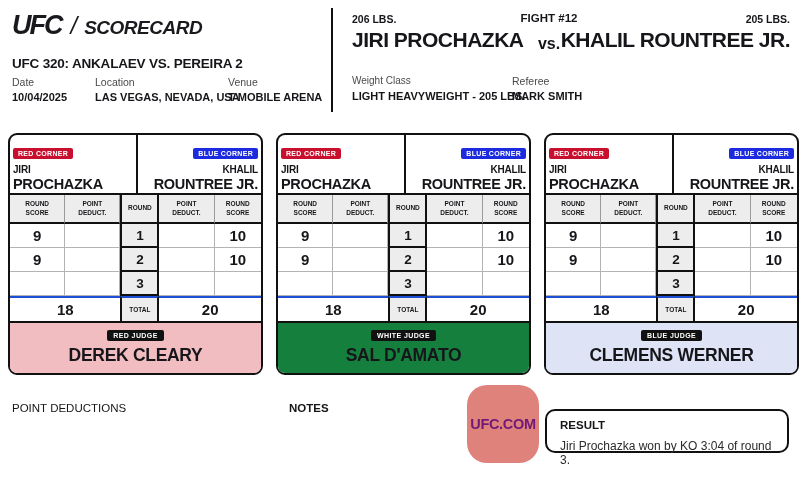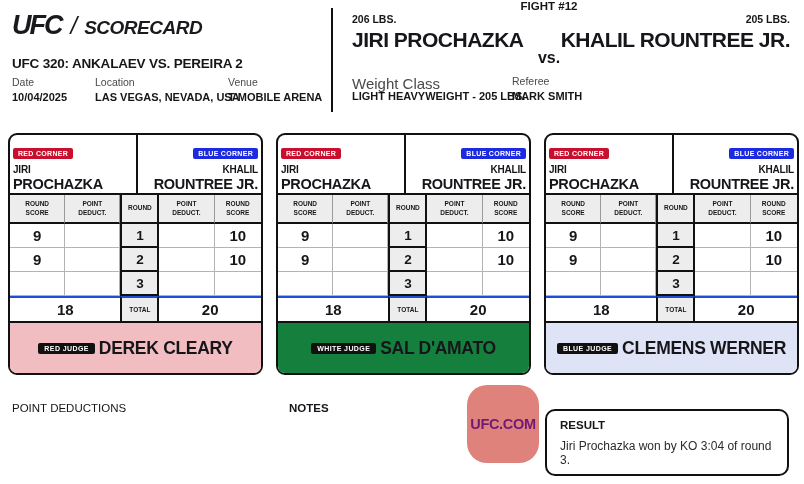--- a/index.html
+++ b/index.html
@@ -15,25 +15,25 @@
 
   .event-title { position:absolute; left:12px; top:56px; font-size:13.5px; font-weight:bold; letter-spacing:-0.2px; }
   .meta-item { position:absolute; top:76px; }
   .meta-label { font-size:10.5px; color:#4a4a4a; }
   .meta-value { font-size:11px; font-weight:bold; margin-top:3px; }
   .m0 { left:12px; } .m1 { left:95px; } .m2 { left:228px; }
   .hdr-divider { position:absolute; left:331px; top:8px; width:2px; height:104px; background:#111; }
 
   .red-weight   { position:absolute; left:352px; top:13px; font-size:10.5px; font-weight:bold; }
   .red-fighter  { position:absolute; left:352px; top:28px; font-size:21px; font-weight:bold; letter-spacing:-0.5px; }
-  .fight-number { position:absolute; left:460px; top:0; width:178px; text-align:center; font-size:11.5px; font-weight:bold; }
-  .vs           { position:absolute; left:460px; top:49px; width:178px; text-align:center; font-size:16px; font-weight:bold; }
+  .fight-number { position:absolute; left:460px; top:12px; width:178px; text-align:center; font-size:11.5px; font-weight:bold; }
+  .vs           { position:absolute; left:460px; top:35px; width:178px; text-align:center; font-size:16px; font-weight:bold; }
   .blue-weight  { position:absolute; right:14px; top:13px; font-size:10.5px; font-weight:bold; }
   .blue-fighter { position:absolute; right:14px; top:28px; font-size:21px; font-weight:bold; letter-spacing:-0.5px; }
-  .wc-label  { position:absolute; left:352px; top:75px; font-size:15px; color:#4a4a4a; }
+  .wc-label  { position:absolute; left:352px; top:75px; font-size:10px; color:#4a4a4a; }
   .wc-value  { position:absolute; left:352px; top:90px; font-size:11px; font-weight:bold; }
   .ref-label { position:absolute; left:512px; top:75px; font-size:10.5px; color:#4a4a4a; }
   .ref-value { position:absolute; left:512px; top:90px; font-size:11px; font-weight:bold; }
 
   
   .cards { position:absolute; left:8px; top:133px; display:flex; gap:13px; }
   .card { width:255px; height:242px; border:2px solid #111; border-radius:9px; overflow:hidden; background:#fff; display:flex; flex-direction:column; }
 
   .names { display:grid; grid-template-columns:1fr 1fr; height:60px; border-bottom:2px solid #111; flex:0 0 auto; }
   .name-half { padding:7px 3px; }
@@ -50,32 +50,32 @@
   .hc.mid { border-left:2px solid #111; border-right:2px solid #111; padding:0 2px; }
   .hc.last { border-right:none; }
   .dc { font-size:15px; font-weight:bold; border-right:1px solid #b3b3b3; border-bottom:1px solid #b3b3b3; background:#fff; }
   .dc.mid { background:#ededed; border-left:2px solid #111; border-right:2px solid #111; border-bottom:2px solid #111; font-size:13.5px; }
   .dc.last { border-right:none; }
   .tc { border-top:2px solid #1d4ed8; font-size:15px; font-weight:bold; }
   .tc.span-red  { grid-column:1 / 3; }
   .tc.span-blue { grid-column:4 / 6; }
   .tc.mid { background:#ededed; border-left:2px solid #111; border-right:2px solid #111; font-size:6.5px; }
 
-  .judge { flex:1 1 auto; border-top:2px solid #111; display:flex; flex-direction:row; align-items:center; justify-content:center; gap:4px; }
+  .judge { flex:1 1 auto; border-top:2px solid #111; display:flex; flex-direction:column; align-items:center; justify-content:center; gap:4px; }
   .judge-red   { background:#f2bdc0; }
   .judge-white { background:#15803d; }
   .judge-blue  { background:#dee3f6; }
   .judge-role { background:#111; color:#fff; font-size:7px; font-weight:bold; padding:2px 6px; border-radius:2px; letter-spacing:0.4px; }
   .judge-name { font-size:17.5px; font-weight:bold; letter-spacing:-0.3px; }
 
   
   .pd-label    { position:absolute; left:12px;  top:402px; font-size:11.5px; font-weight:normal; }
   .notes-label { position:absolute; left:289px; top:402px; font-size:11.5px; font-weight:bold; }
   .ufccom { position:absolute; left:467px; top:385px; width:72px; height:78px; background:#e0827c; border-radius:20px; display:flex; align-items:center; justify-content:center; color:#701a75; font-size:14.5px; font-weight:bold; letter-spacing:-0.3px; }
-  .result-box { position:absolute; left:545px; top:409px; width:244px; height:67px; border:2px solid #111; border-radius:10px; padding:8px 13px; background:#fff; }
+  .result-box { position:absolute; left:545px; top:409px; width:244px; height:44px; border:2px solid #111; border-radius:10px; padding:8px 13px; background:#fff; }
   .result-label { font-size:11.5px; font-weight:bold; }
   .result-text { font-size:12px; color:#2b2b2b; margin-top:8px; }
 </style>
 </head>
 <body>
 
 <div class="page">
 
   <div class="logo">
     <span class="logo-ufc">UFC</span>

